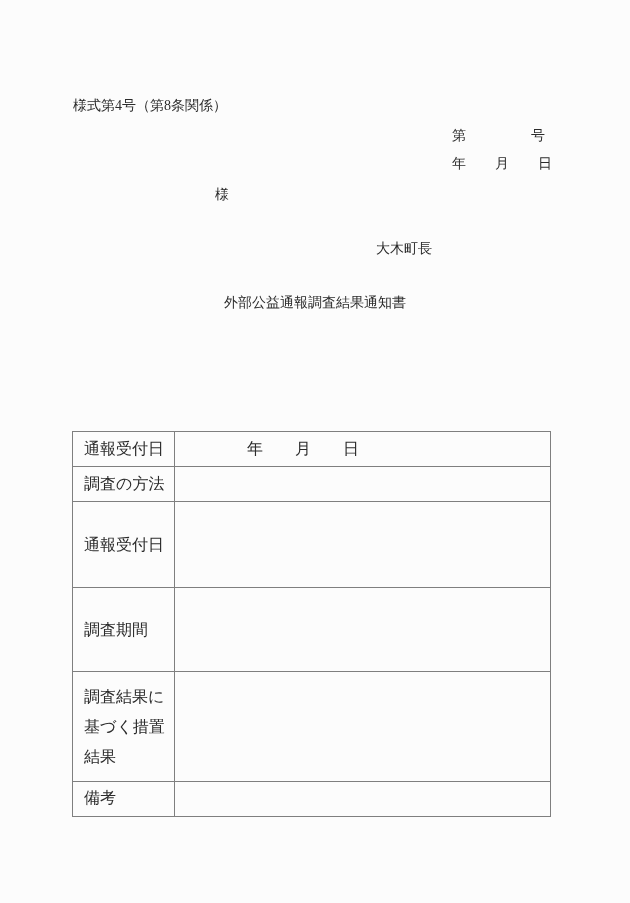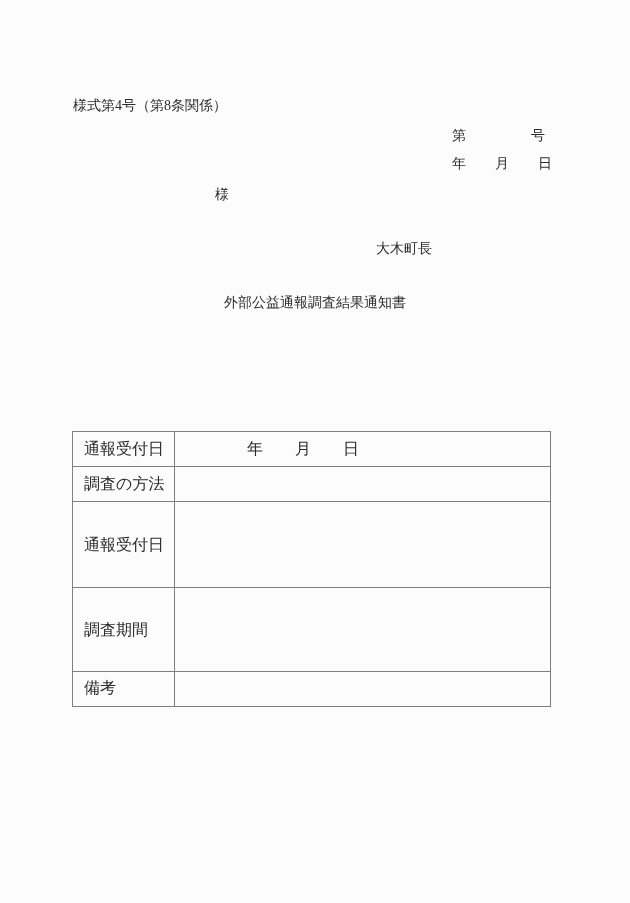--- a/index.html
+++ b/index.html
@@ -124,20 +124,24 @@
         <td class="value-cell"></td>
       </tr>
       <tr class="r3">
         <th class="label-cell">通報受付日</th>
         <td class="value-cell"></td>
       </tr>
       <tr class="r4">
         <th class="label-cell">調査期間</th>
         <td class="value-cell"></td>
       </tr>
+      <tr class="r5">
+        <th class="label-cell">調査結果に基づく措置結果</th>
+        <td class="value-cell"></td>
+      </tr>
       <tr class="r6">
         <th class="label-cell">備考</th>
         <td class="value-cell"></td>
       </tr>
     </tbody>
   </table>
 
 </div>
 
 </body></html>

